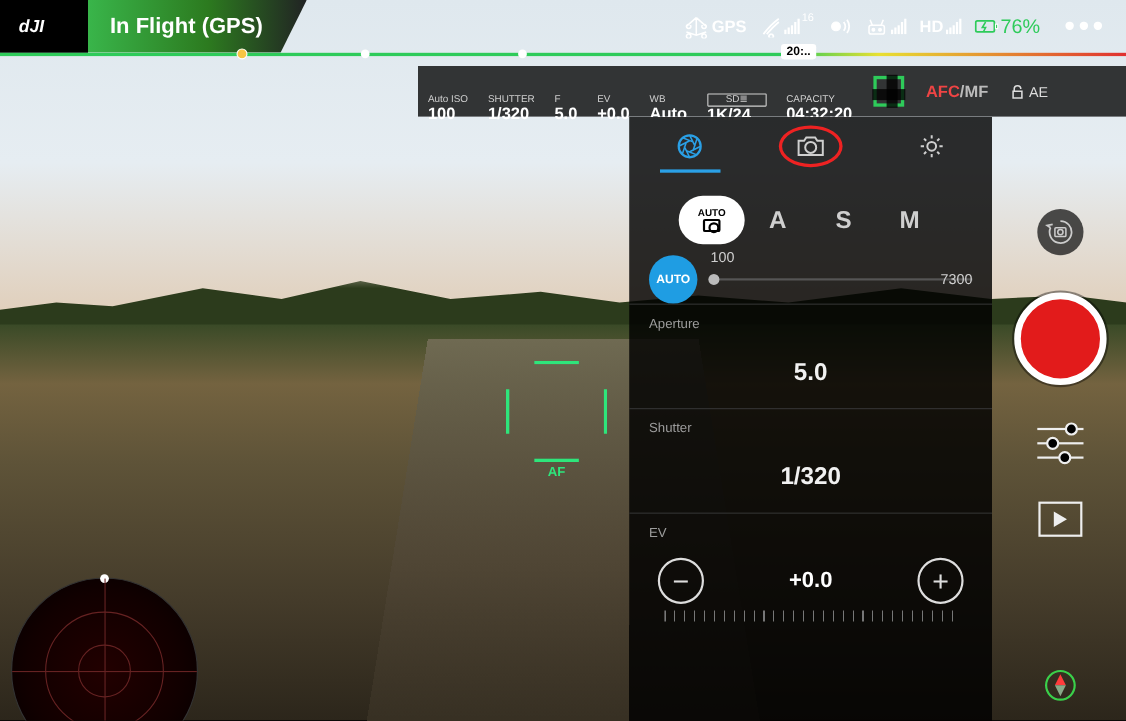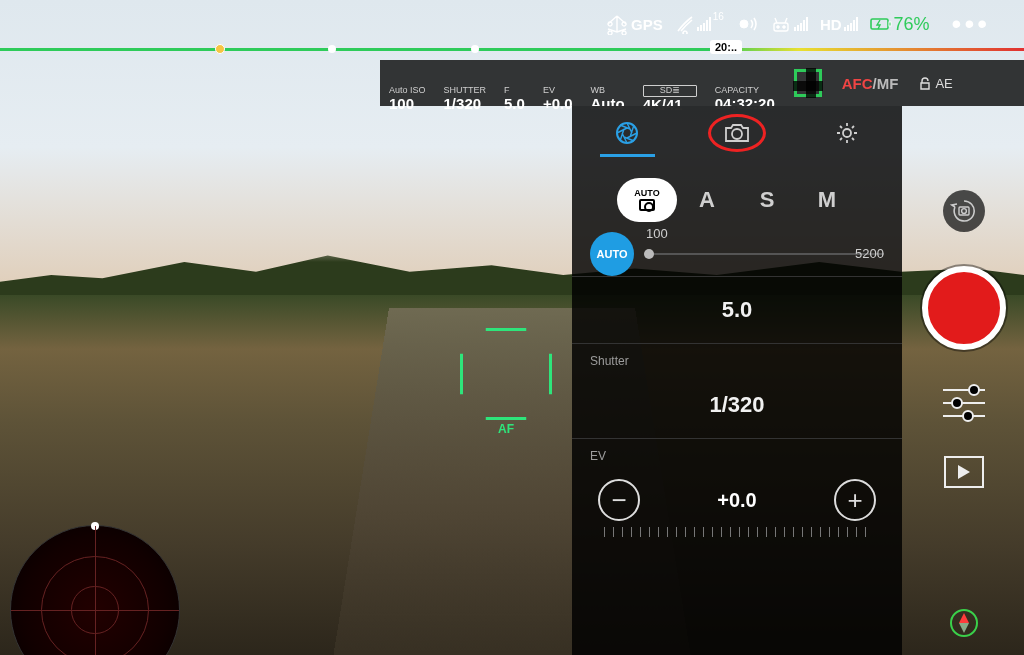--- a/index.html
+++ b/index.html
@@ -20,21 +20,21 @@
 
 
 .topbar { position:absolute; top:0; left:0; right:0; height:48px; display:flex; align-items:center;
           color:#fff; font-size:14px; z-index:5; }
 .logo-slot { width:80px; height:48px; background:#000; display:flex; align-items:center; justify-content:center; }
 .logo-slot svg { fill:#fff; }
 .status-pill { height:48px; padding:0 40px 0 20px; display:flex; align-items:center; font-size:20px; font-weight:bold;
                background:linear-gradient(90deg,#39b54a 0%,#2c7a1f 55%,rgba(0,0,0,0.85) 100%);
                clip-path:polygon(0 0,100% 0,88% 100%,0 100%); color:#fff; }
 .top-spacer { flex:1; }
-.top-icons { display:flex; align-items:center; gap:12px; padding-right:24px; }
+.top-icons { display:flex; align-items:center; gap:12px; padding-right:8px; }
 .ti { display:flex; align-items:center; gap:2px; color:#fff; }
 .ti svg { stroke:#fff; fill:none; }
 .ti .txt { font-size:15px; font-weight:bold; }
 .batt-pct { color:#2ecb5a; font-weight:normal; font-size:18px; }
 .more-dots { font-size:28px; letter-spacing:3px; padding:0 10px; cursor:pointer; }
 
 
 .timeline { position:absolute; top:48px; left:0; right:0; height:3px;
             background:linear-gradient(90deg,#2ecb5a 0%,#2ecb5a 70%,#e8e032 78%,#e03030 100%); z-index:5; }
 .timeline .dot { position:absolute; top:-3px; width:8px; height:8px; border-radius:50%; background:#fff; }
@@ -160,20 +160,28 @@
   <div class="land"></div>
   <div class="strip"></div>
 </div>
 
 <div class="af-box">
   <div class="corners"></div>
   <span class="af-label">AF</span>
 </div>
 
 <div class="topbar">
+  <div class="logo-slot">
+    <svg width="46" height="18" viewBox="0 0 46 18">
+        <text x="0" y="14" font-size="16" font-weight="bold" font-style="italic" fill="#fff">dJI</text>
+      </svg>
+  </div>
+  <div class="status-pill">
+    <span>In Flight (GPS)</span>
+  </div>
   <div class="top-spacer"></div>
   <div class="top-icons">
     <div class="ti">
       <svg width="24" height="22" viewBox="0 0 24 22">
           <path d="M12 3 L3 11 M12 3 L21 11 M5 9 a2 2 0 1 0 0.1 0 M19 9 a2 2 0 1 0 0.1 0 M5 18 a2 2 0 1 0 0.1 0 M19 18 a2 2 0 1 0 0.1 0 M12 3 L12 19 M3 16 L12 19 L21 16" stroke="#fff" stroke-width="1.4" fill="none"></path>
         </svg>
       <span class="txt">GPS</span>
     </div>
     <div class="ti">
       <svg width="20" height="20" viewBox="0 0 20 20">
@@ -254,21 +262,21 @@
   <div class="expocell">
     <span class="label">EV</span>
     <span class="value">+0.0</span>
   </div>
   <div class="expocell">
     <span class="label">WB</span>
     <span class="value">Auto</span>
   </div>
   <div class="expocell">
     <span class="label" style="border:1px solid #cfcfcf;padding:0 16px;border-radius:1px;width:fit-content">SD≣</span>
-    <span class="value">4K/41</span>
+    <span class="value">1K/24</span>
   </div>
   <div class="expocell">
     <span class="label">CAPACITY</span>
     <span class="value">04:32:20</span>
   </div>
   <div class="focusframe-icon"></div>
   <div class="afc-mf">
     <span class="a">AFC</span><span class="m">/MF</span>
   </div>
   <div class="ae-lock">
@@ -315,24 +323,25 @@
       </div>
     <div class="mode-pill">
         <span>M</span>
       </div>
   </div>
 
   <div class="iso-slider">
     <div class="iso-knob">AUTO</div>
     <span class="iso-min">100</span>
     <div class="iso-track"></div>
-    <span class="iso-max">5200</span>
+    <span class="iso-max">7300</span>
   </div>
 
   <div class="divider"></div>
+  <div class="section-label">Aperture</div>
   <div class="big-val">5.0</div>
 
   <div class="divider"></div>
   <div class="section-label">Shutter</div>
   <div class="big-val">1/320</div>
 
   <div class="divider"></div>
   <div class="section-label">EV</div>
   <div class="ev-row">
     <div class="ev-btn">−</div>

